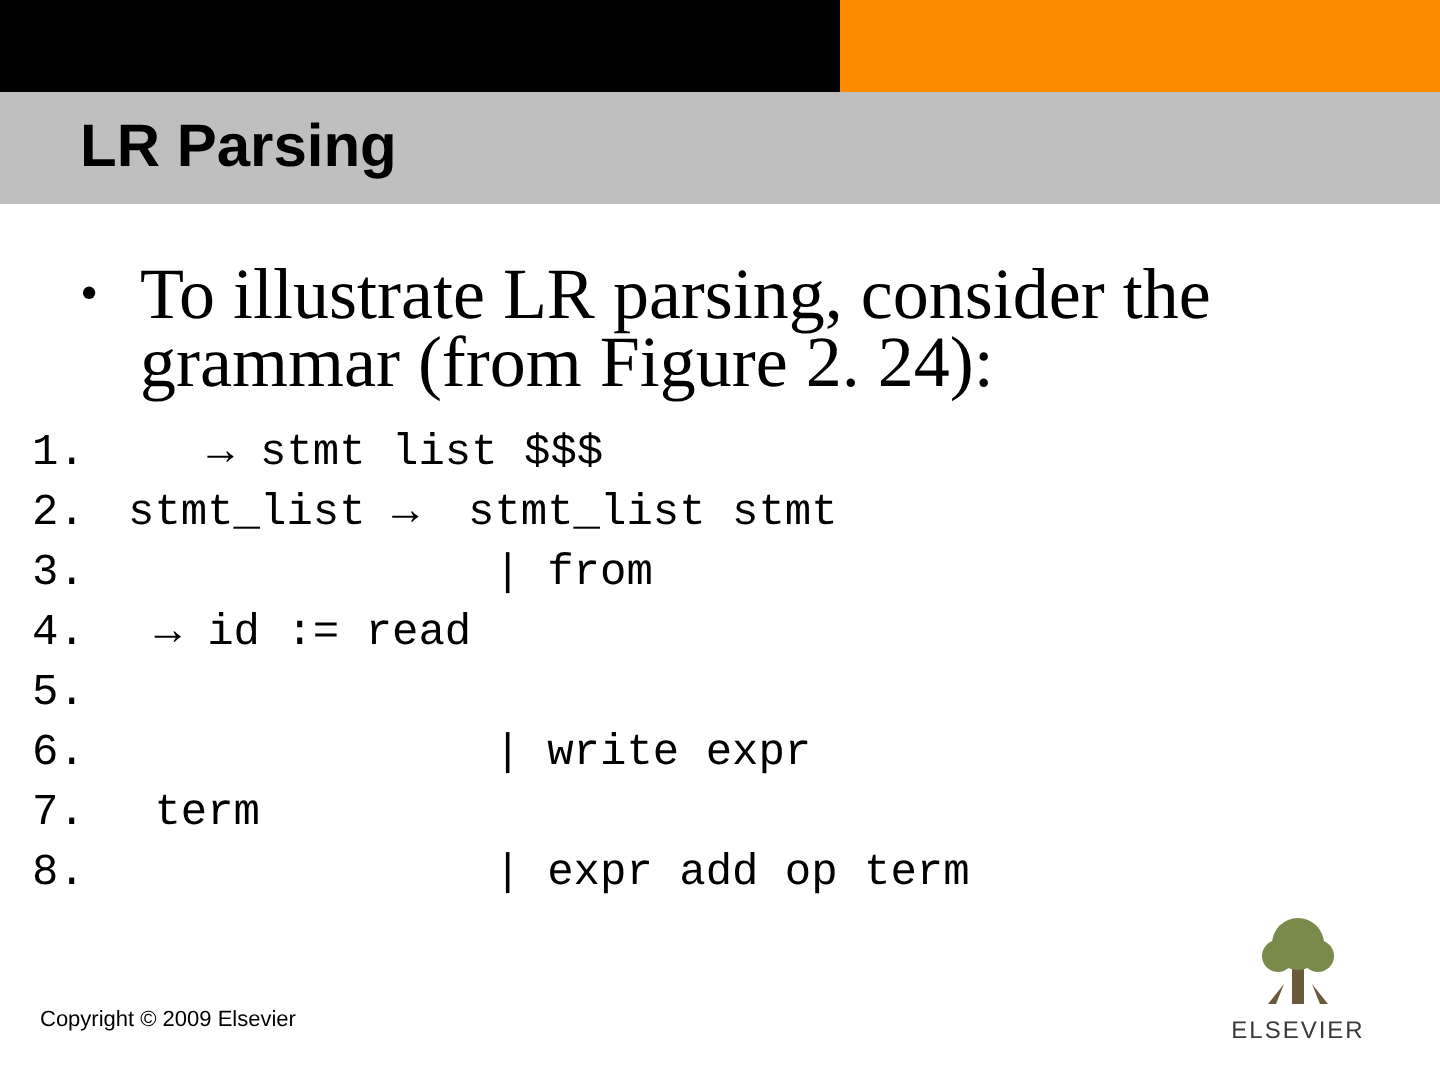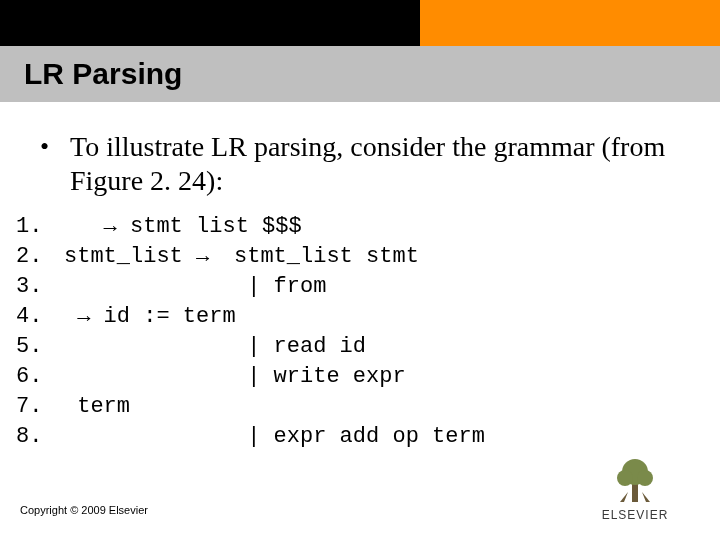--- a/index.html
+++ b/index.html
@@ -1,32 +1,32 @@
 <!DOCTYPE html>
 <html><head>
 <meta charset="utf-8">
 <style>
   * { margin: 0; padding: 0; box-sizing: border-box; }
   html, body { width: 720px; height: 540px; background: #fff; font-family: Arial, Helvetica, sans-serif; overflow: hidden; }
   .slide { position: relative; width: 720px; height: 540px; }
   .topbar { position: absolute; top: 0; left: 0; width: 720px; height: 46px; background: #000; }
   .orange { position: absolute; top: 0; right: 0; width: 300px; height: 46px; background: #ff8c00; }
-  .titlebar { position: absolute; top: 46px; left: 0; width: 720px; height: 56px; background: #bfbfbf; display: flex; align-items: center; padding-left: 24px; }
+  .titlebar { position: absolute; top: 46px; left: 0; width: 720px; height: 56px; background: #bfbfbf; display: flex; align-items: center; padding-left: 40px; }
   .titlebar h1 { font-size: 30px; font-weight: bold; color: #000; letter-spacing: 0; }
   .body { position: absolute; top: 120px; left: 40px; right: 40px; }
   .bullet-row { display: flex; align-items: flex-start; margin-top: 10px; margin-bottom: 14px; }
   .bullet { font-size: 26px; line-height: 34px; width: 30px; flex: 0 0 30px; font-family: "Times New Roman", Times, serif; }
-  .bullet-text { font-size: 28px; line-height: 34px; font-family: "Times New Roman", Times, serif; color: #000; }
+  .bullet-text { font-size: 36px; line-height: 34px; font-family: "Times New Roman", Times, serif; color: #000; }
   .grammar { margin-top: 6px; margin-left: -24px; }
   .grammar-line { display: flex; font-family: "Courier New", Courier, monospace; font-size: 22px; line-height: 30px; color: #000; white-space: pre; }
   .gnum { width: 48px; flex: 0 0 48px; text-align: left; }
   .glhs { width: 170px; flex: 0 0 170px; }
   .grhs { flex: 1 1 auto; }
   .copyright { position: absolute; left: 20px; bottom: 24px; font-size: 11px; color: #000; font-family: Arial, Helvetica, sans-serif; }
-  .logo { position: absolute; right: 42px; bottom: 18px; width: 86px; text-align: center; }
+  .logo { position: absolute; right: 28px; bottom: 18px; width: 86px; text-align: center; }
   .logo .tree { width: 50px; height: 50px; margin: 0 auto 2px auto; position: relative; }
   .logo .tree svg { width: 50px; height: 50px; display: block; }
   .logo .brand { font-size: 12px; letter-spacing: 1px; color: #3a3a3a; font-family: Arial, Helvetica, sans-serif; }
 </style>
 </head>
 <body>
 
 <div class="slide">
 
   <div class="topbar">
@@ -54,26 +54,25 @@
         <span class="glhs">stmt_list →</span>
         <span class="grhs">stmt_list stmt</span>
       </div>
       <div class="grammar-line">
         <span class="gnum">3.</span>
         <span class="glhs"></span>
         <span class="grhs"> | from</span>
       </div>
       <div class="grammar-line">
         <span class="gnum">4.</span>
-        <span class="grhs"> → id := term</span>
+        <span class="grhs"> → id := read</span>
       </div>
       <div class="grammar-line">
         <span class="gnum">5.</span>
         <span class="glhs"></span>
-        <span class="grhs"> | read id</span>
       </div>
       <div class="grammar-line">
         <span class="gnum">6.</span>
         <span class="glhs"></span>
         <span class="grhs"> | write expr</span>
       </div>
       <div class="grammar-line">
         <span class="gnum">7.</span>
         <span class="grhs"> term</span>
       </div>

